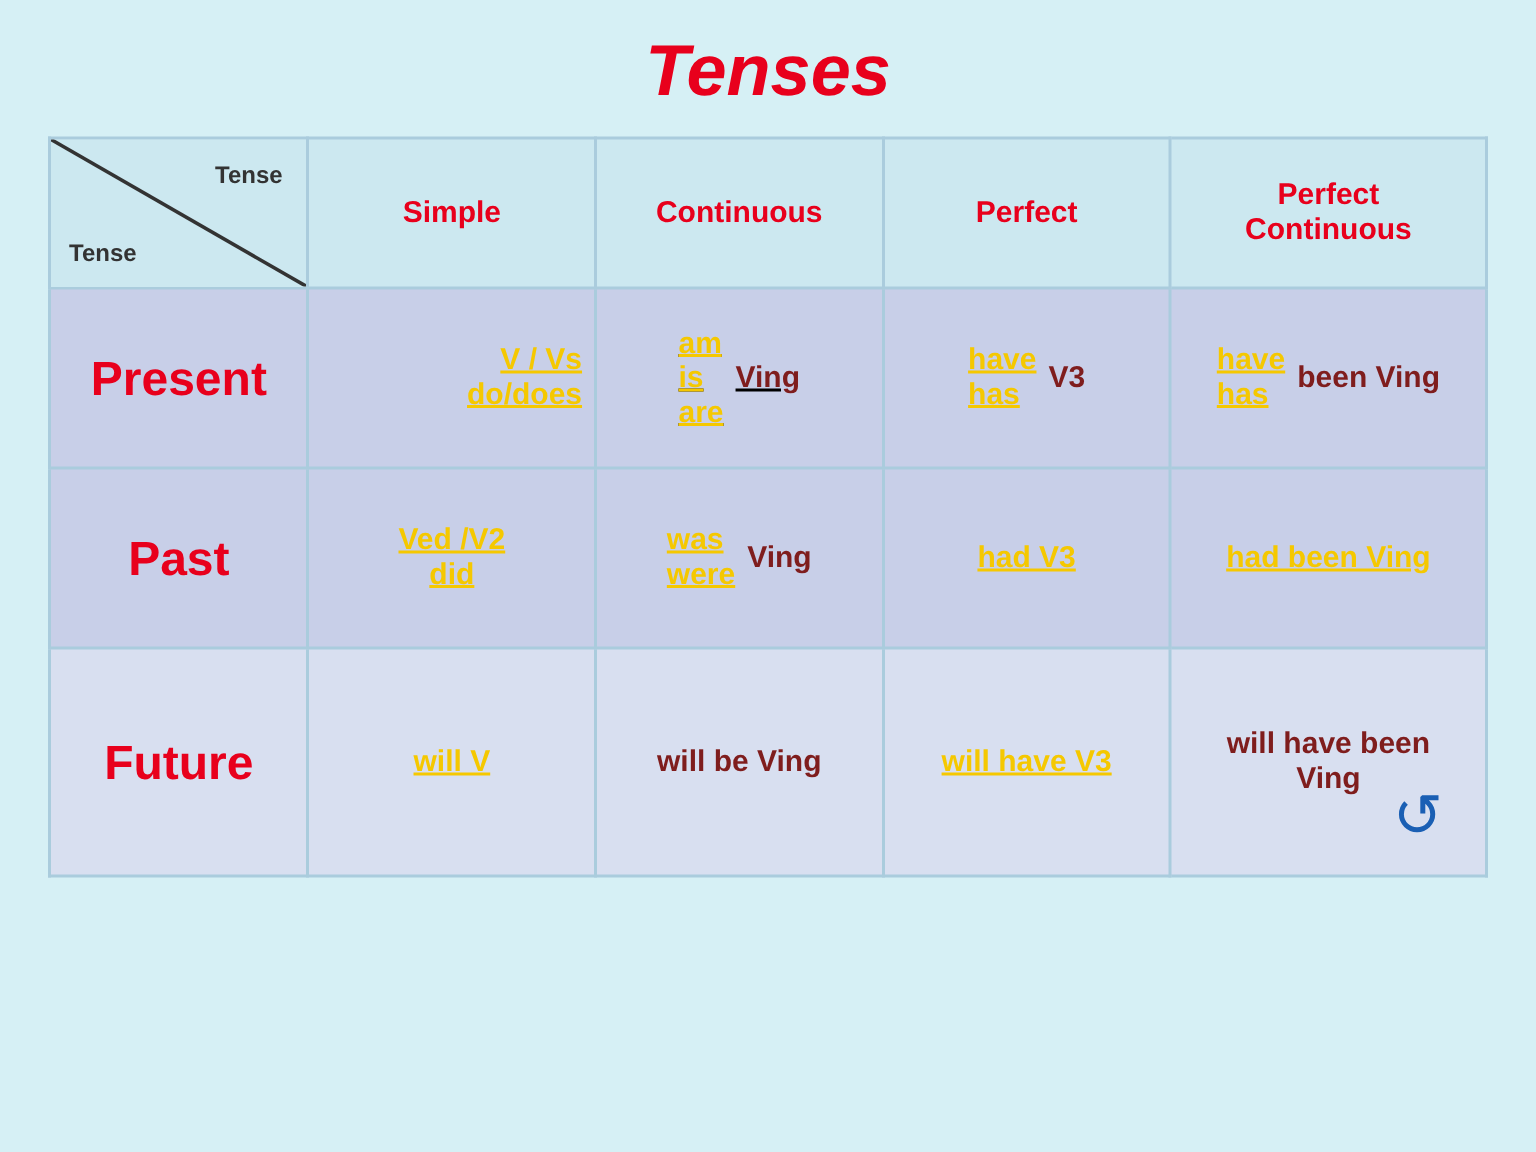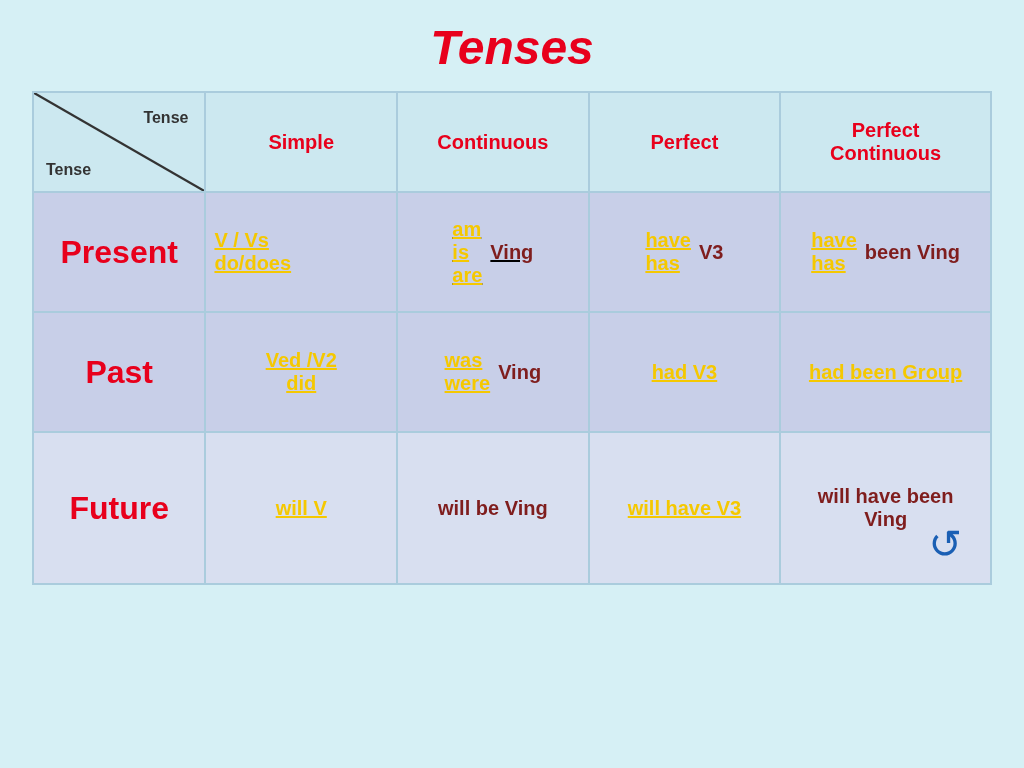--- a/index.html
+++ b/index.html
@@ -169,21 +169,21 @@
         </th>
       </tr>
     </thead>
     <tbody>
 
       <tr class="data-row">
         <td>
           <span class="tense-label">Present</span>
         </td>
         <td>
-          <div class="cell-flex-col" style="align-items:flex-start;">
+          <div class="cell-flex-col" style="align-items:flex-end;">
             <span class="formula-yellow">V / Vs</span>
             <span class="formula-yellow">do/does</span>
           </div>
         </td>
         <td>
           <div class="cell-flex" style="align-items:center;text-decoration:underline;">
             <div class="cell-flex-col">
               <span class="formula-yellow">am</span>
               <span class="formula-yellow">is</span>
               <span class="formula-yellow">are</span>
@@ -230,21 +230,21 @@
             <span class="formula-black">Ving</span>
           </div>
         </td>
         <td>
           <div class="cell-flex" style="align-items:center; justify-content:center;">
             <span class="formula-yellow">had V3</span>
           </div>
         </td>
         <td>
           <div class="cell-flex" style="align-items:center; justify-content:center;">
-            <span class="formula-yellow">had been Group</span>
+            <span class="formula-yellow">had been Ving</span>
           </div>
         </td>
       </tr>
 
       <tr class="future-row">
         <td>
           <span class="tense-label">Future</span>
         </td>
         <td>
           <span class="formula-yellow">will V</span>

